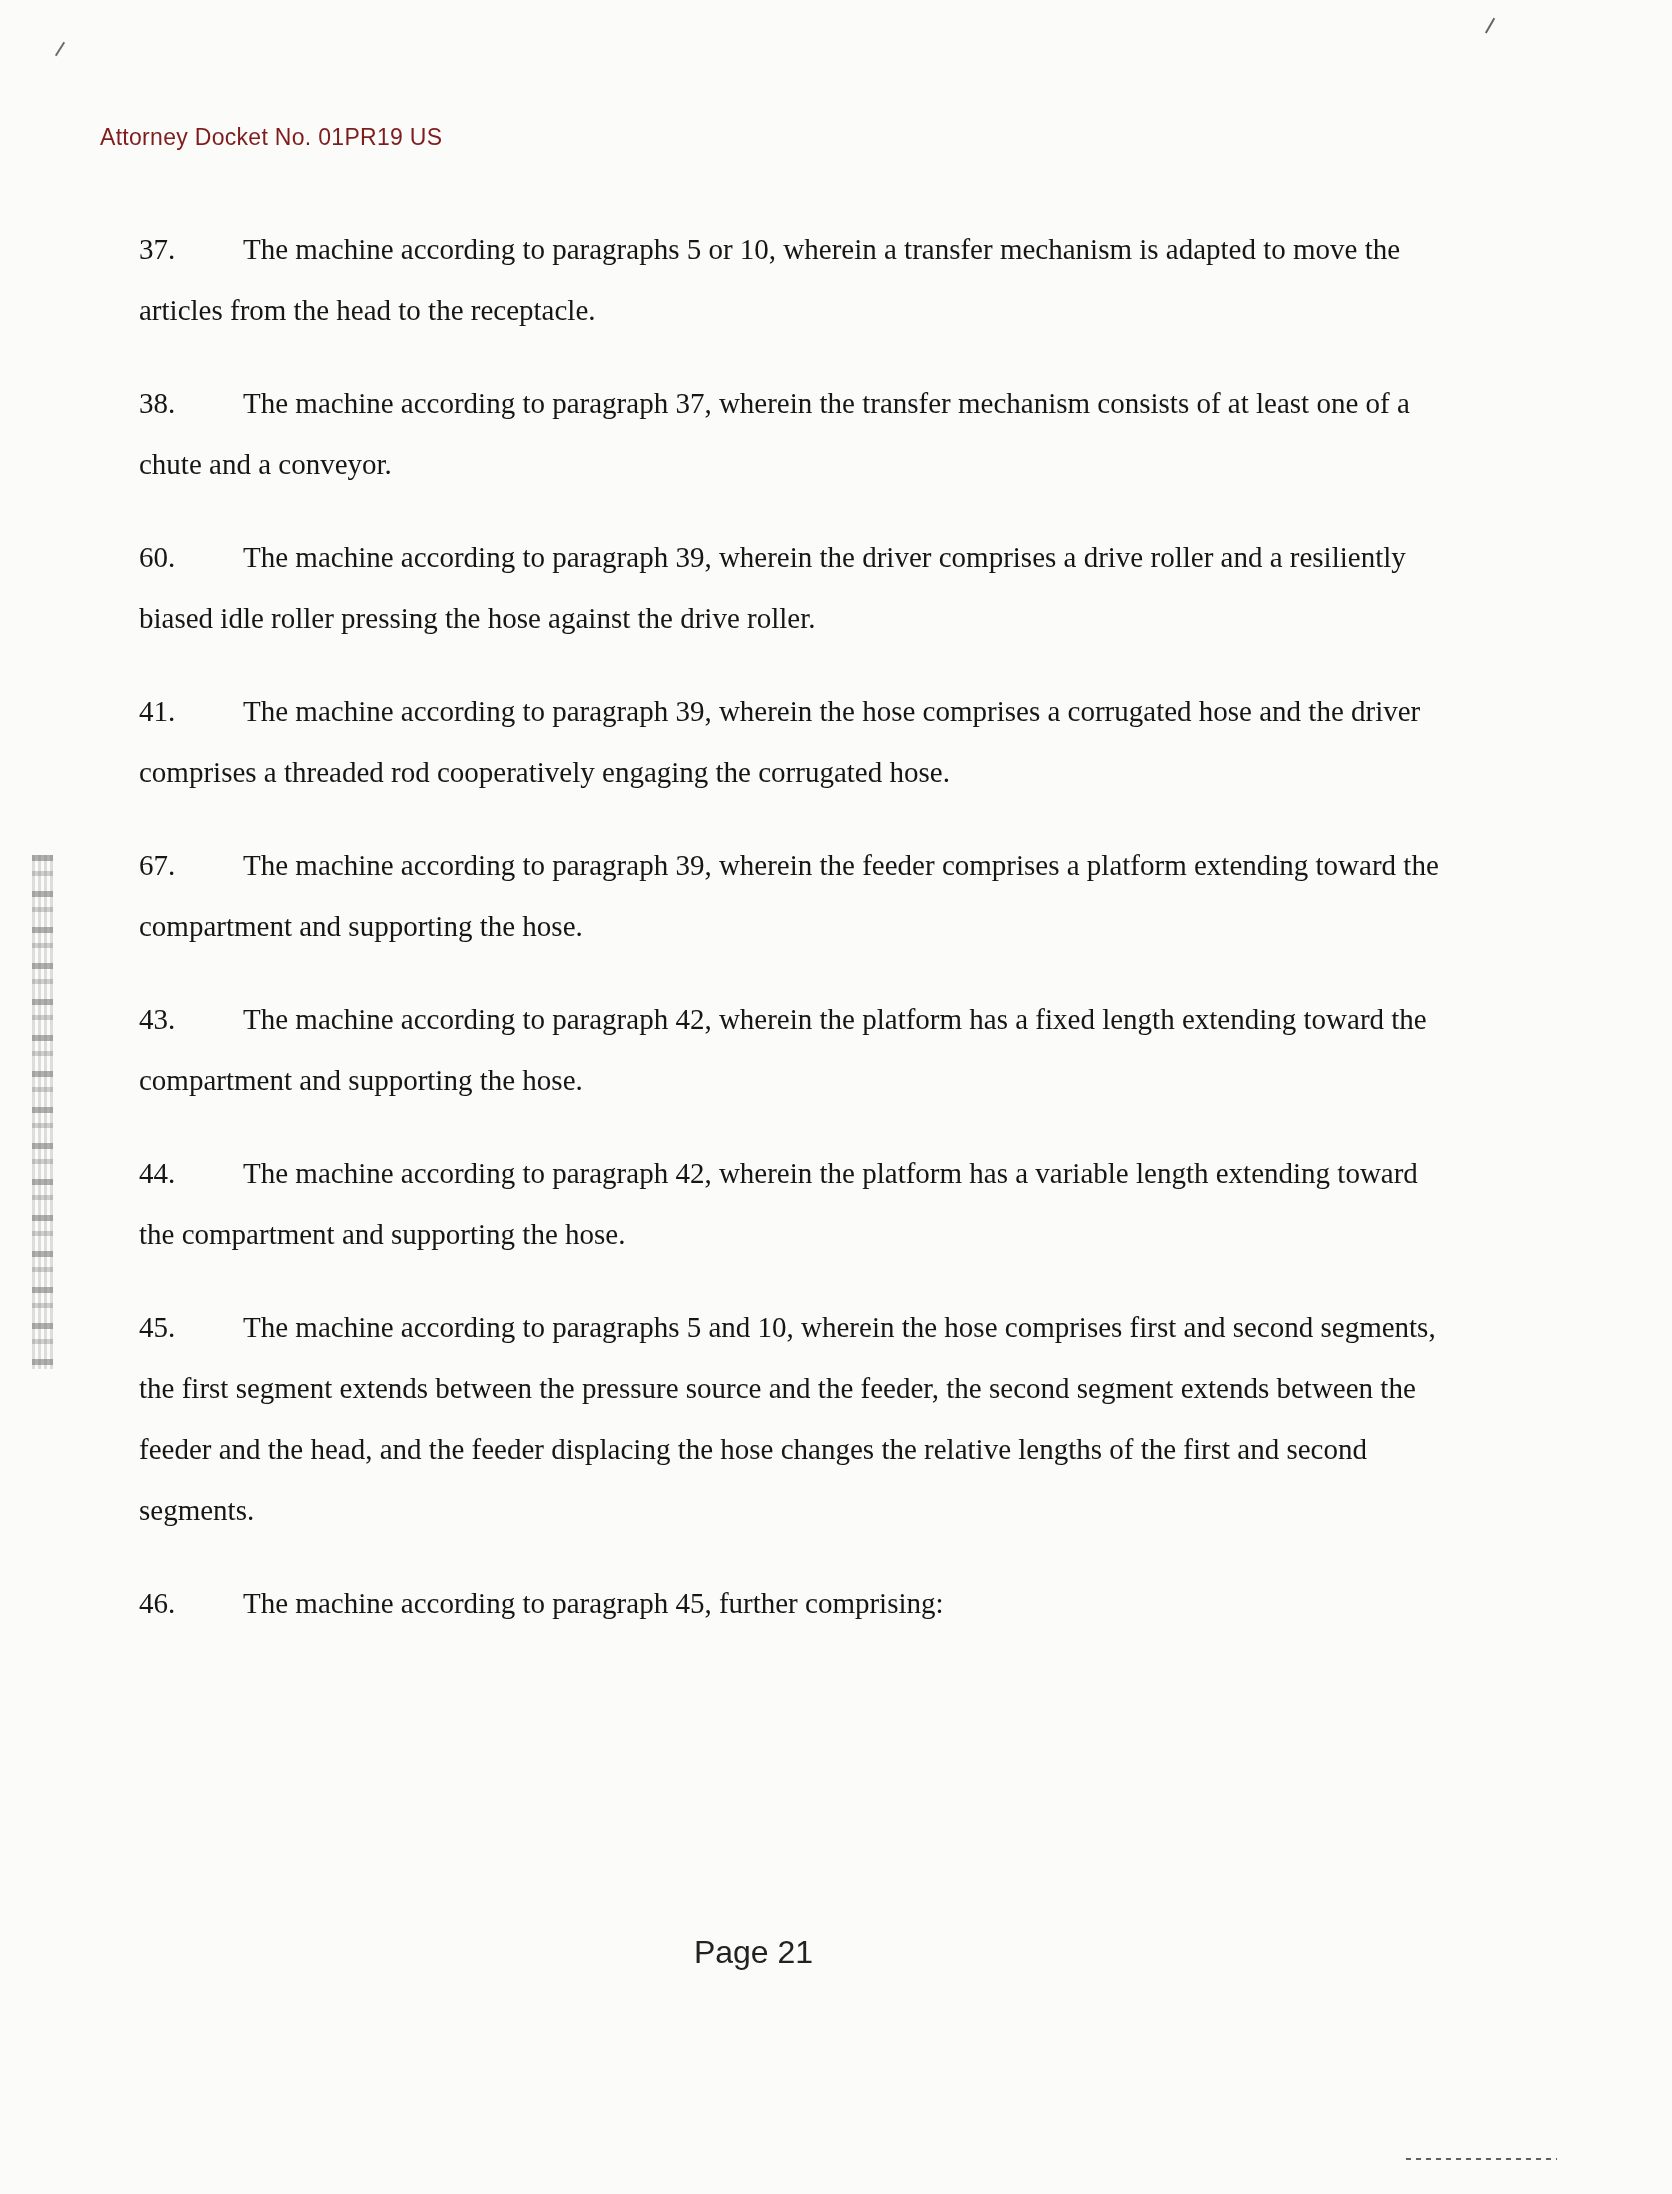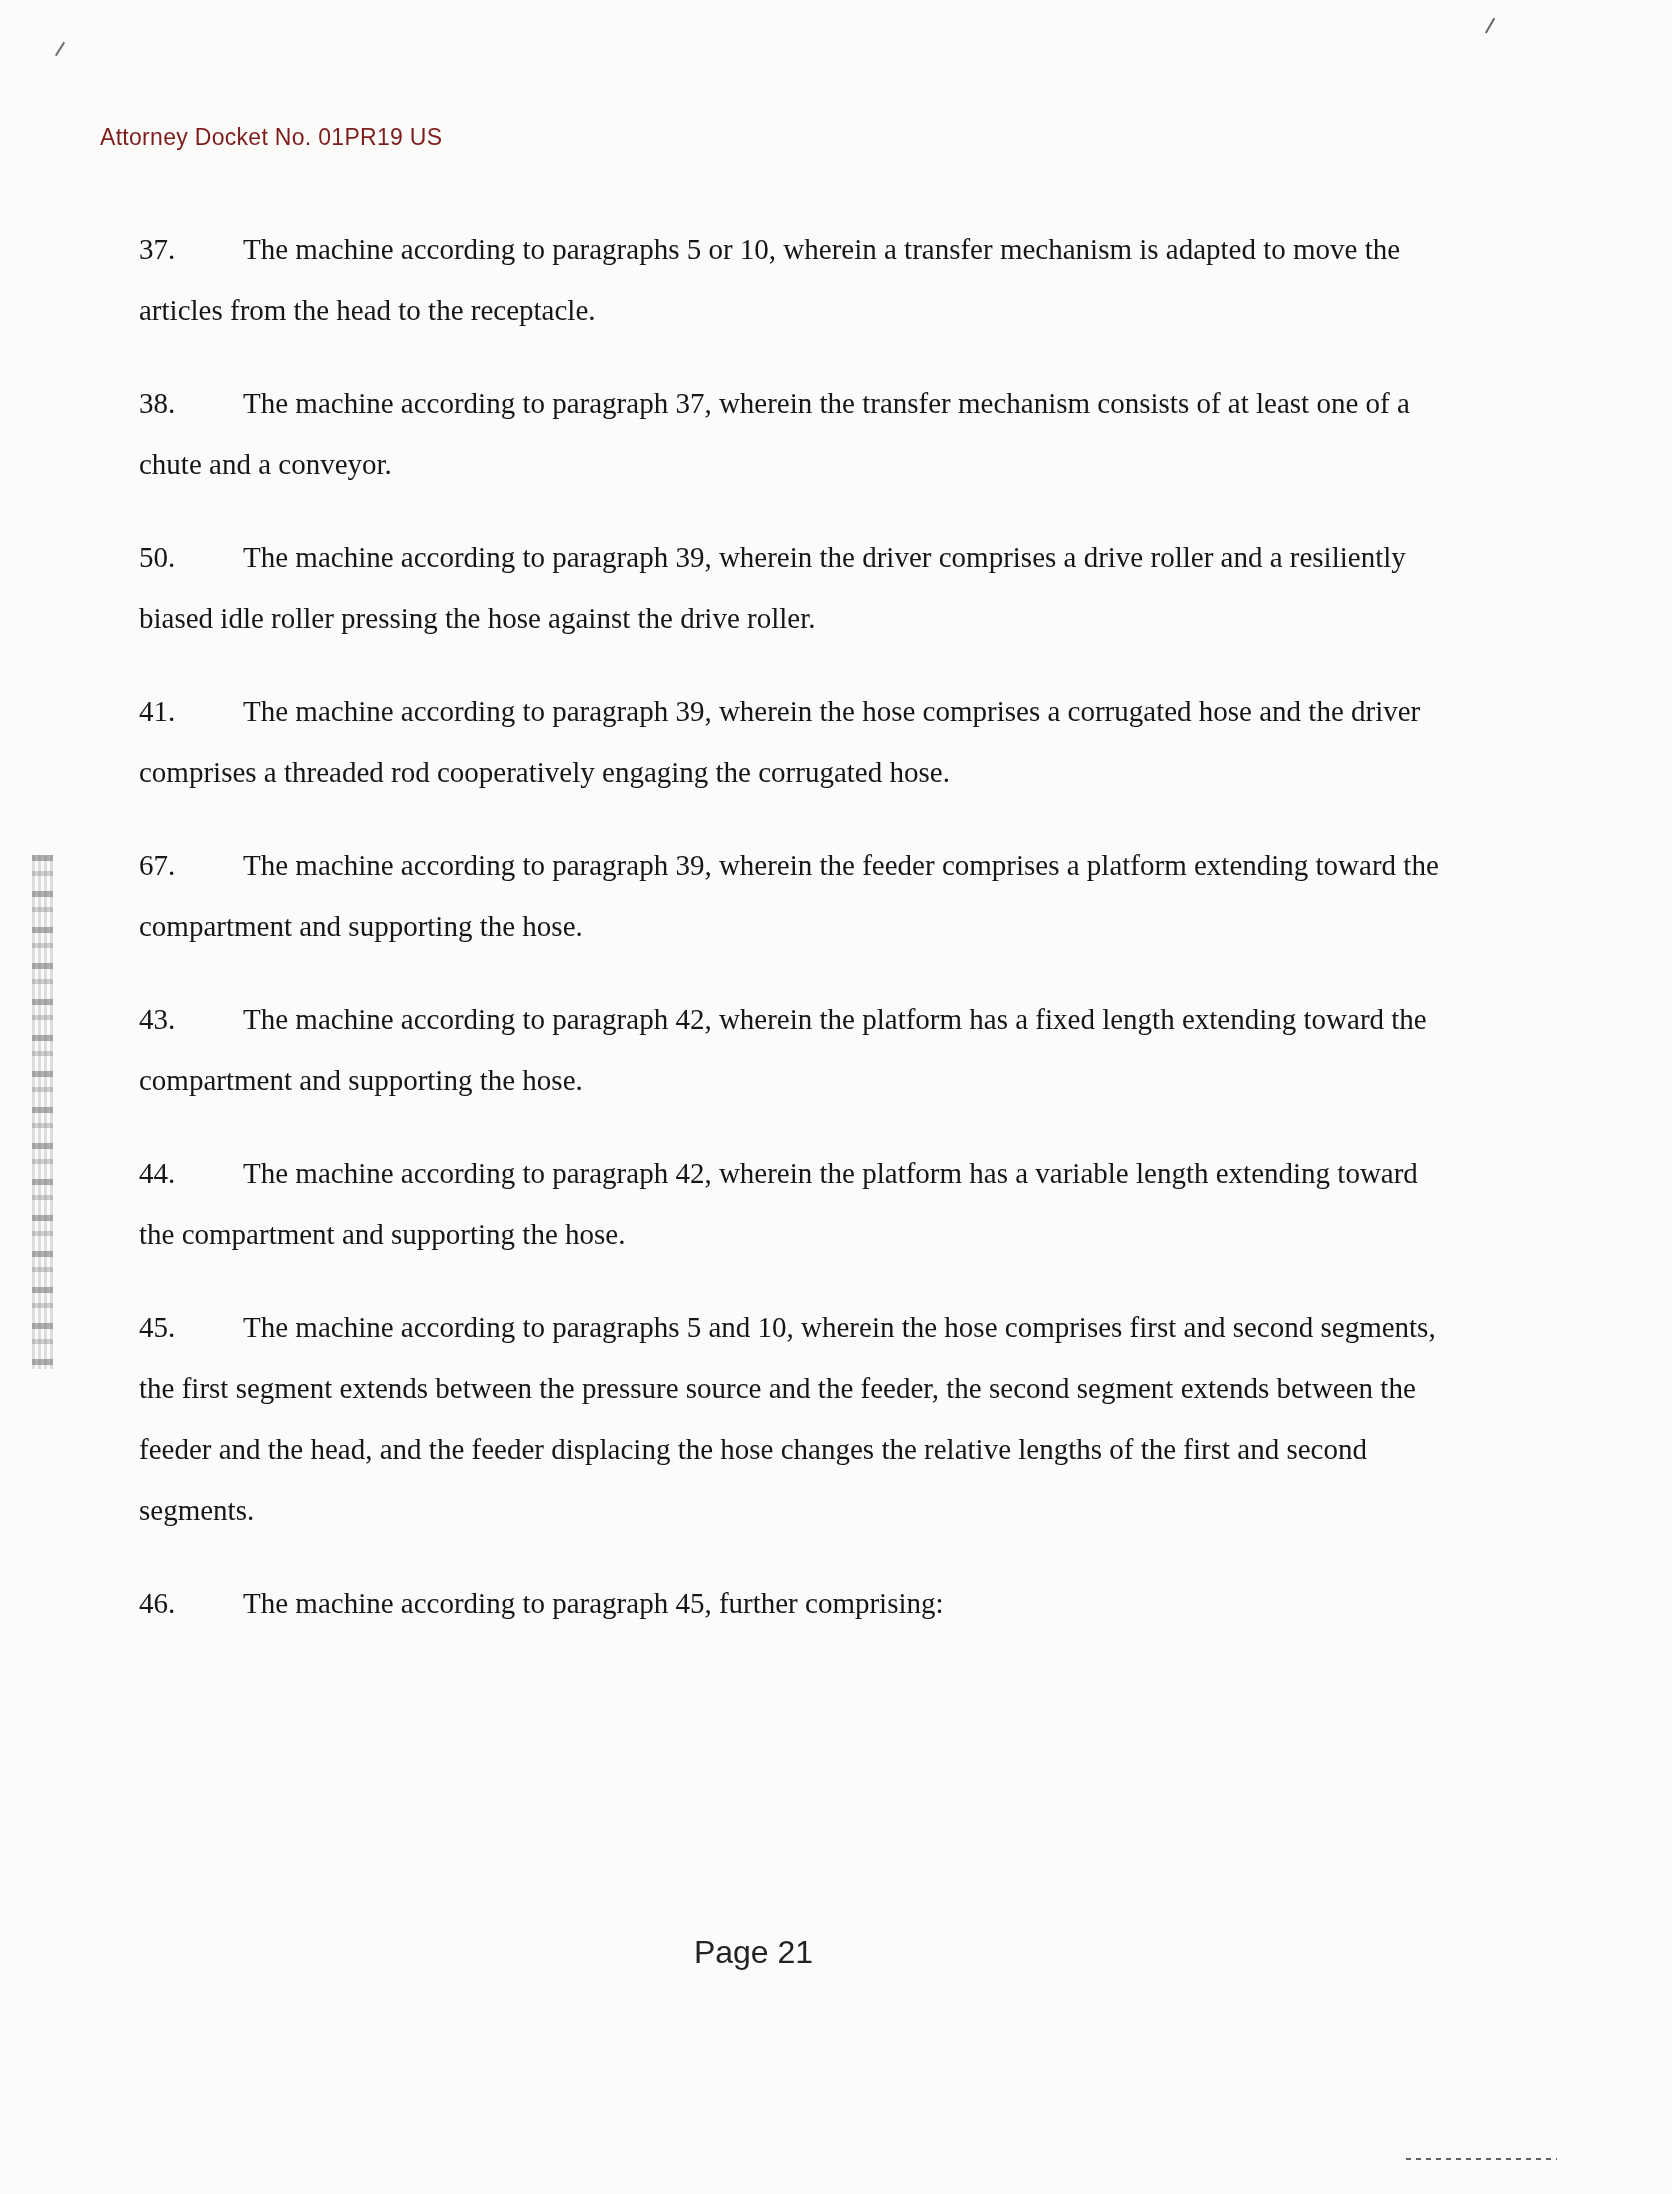--- a/index.html
+++ b/index.html
@@ -126,21 +126,21 @@
 
   <div class="docket-header">Attorney Docket No. 01PR19 US</div>
 
   <div class="claims">
 
     <p class="claim"><span class="num">37.</span><span class="txt">The machine according to paragraphs 5 or 10, wherein a transfer mechanism is adapted to move the articles from the head to the receptacle.</span></p>
 
     <p class="claim"><span class="num">38.</span><span class="txt">The machine according to paragraph 37, wherein the transfer mechanism consists of at least one of a chute and a conveyor.</span></p>
 
 
-    <p class="claim"><span class="num">50.</span><span class="txt">The machine according to paragraph 39, wherein the driver comprises a drive roller and a resiliently biased idle roller pressing the hose against the drive roller.</span></p>
+    <p class="claim"><span class="num">60.</span><span class="txt">The machine according to paragraph 39, wherein the driver comprises a drive roller and a resiliently biased idle roller pressing the hose against the drive roller.</span></p>
 
     <p class="claim"><span class="num">41.</span><span class="txt">The machine according to paragraph 39, wherein the hose comprises a corrugated hose and the driver comprises a threaded rod cooperatively engaging the corrugated hose.</span></p>
 
     <p class="claim"><span class="num">67.</span><span class="txt">The machine according to paragraph 39, wherein the feeder comprises a platform extending toward the compartment and supporting the hose.</span></p>
 
     <p class="claim"><span class="num">43.</span><span class="txt">The machine according to paragraph 42, wherein the platform has a fixed length extending toward the compartment and supporting the hose.</span></p>
 
     <p class="claim"><span class="num">44.</span><span class="txt">The machine according to paragraph 42, wherein the platform has a variable length extending toward the compartment and supporting the hose.</span></p>
 
     <p class="claim"><span class="num">45.</span><span class="txt">The machine according to paragraphs 5 and 10, wherein the hose comprises first and second segments, the first segment extends between the pressure source and the feeder, the second segment extends between the feeder and the head, and the feeder displacing the hose changes the relative lengths of the first and second segments.</span></p>

